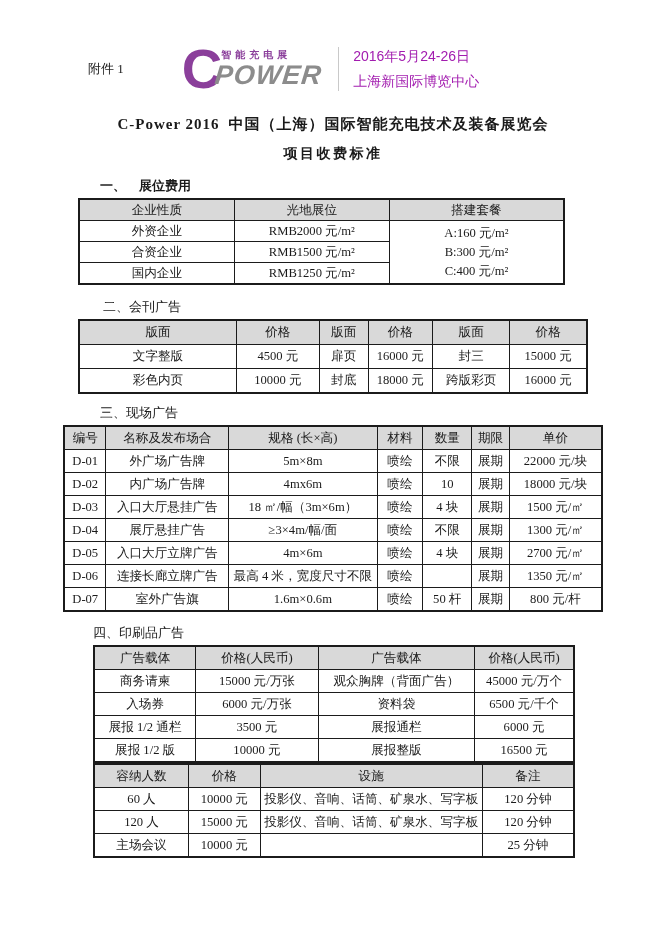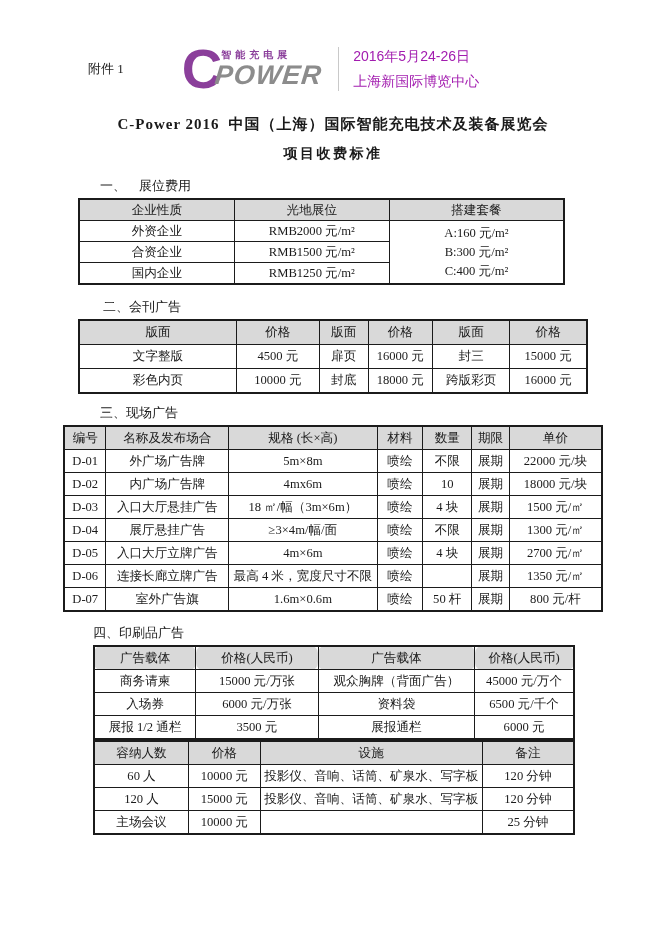--- a/index.html
+++ b/index.html
@@ -36,37 +36,37 @@
   .event-info{
     font-family:"Liberation Sans","DejaVu Sans",sans-serif;
     font-size:14px;color:#a21caf;line-height:1.75;white-space:nowrap;
   }
   
   .title{margin:22px 0 0 0;text-align:center;font-size:15px;font-weight:bold;letter-spacing:1px;}
   .title .en{margin-right:9px;}
   .subtitle{margin:11px 0 0 0;text-align:center;font-size:14px;font-weight:bold;letter-spacing:2.5px;}
   
   .section-heading{font-size:13px;color:#1a1a1a;line-height:18px;margin-bottom:4px;white-space:nowrap;}
-  .hd1{margin:14px 0 3px 100px;}
+  .hd1{margin:14px 0 3px 100px;font-weight:bold;}
   .hd2{margin:13px 0 3px 103px;}
   .hd3{margin:10px 0 3px 100px;}
   .hd4{margin:12px 0 3px 93px;}
   .hd5{margin:14px 0 3px 93px;}
   table{border-collapse:collapse;table-layout:fixed;font-size:12.6px;}
   th,td{
     border:1px solid #1b1b1b;
     text-align:center;vertical-align:middle;
     padding:1px 3px;font-weight:normal;overflow:hidden;white-space:nowrap;
   }
   table{border:2px solid #1b1b1b;}
   th{background:#d9d9d9;}
   .t1{margin-left:78px;width:487px;}  .t1 td,.t1 th{height:18px;}
   .t2{margin-left:78px;width:510px;}  .t2 td,.t2 th{height:21px;}
   .t3{margin-left:63px;width:540px;}  .t3 td,.t3 th{height:20px;}
-  .t4{margin-left:93px;width:482px;}  .t4 td,.t4 th{height:20px;border-radius:7px;}
+  .t4{margin-left:93px;width:482px;}  .t4 td,.t4 th{height:20px;}
   .t5{margin-left:93px;width:482px;}  .t5 td,.t5 th{height:20px;}
   .pkg-line{line-height:19px;}
 </style>
 </head>
 <body>
 
 <div class="page">
 
   <div class="header">
     <div class="attachment">附件 1</div>
@@ -273,20 +273,26 @@
       <td>6000 元/万张</td>
       <td>资料袋</td>
       <td>6500 元/千个</td>
     </tr>
     <tr>
       <td>展报 1/2 通栏</td>
       <td>3500 元</td>
       <td>展报通栏</td>
       <td>6000 元</td>
     </tr>
+    <tr>
+      <td>展报 1/2 版</td>
+      <td>10000 元</td>
+      <td>展报整版</td>
+      <td>16500 元</td>
+    </tr>
   </tbody>
     </table>
 
   <table class="t5">
     <colgroup>
         <col style="width:19.7%">
         <col style="width:14.9%">
         <col style="width:46.3%">
         <col style="width:19.1%">
       </colgroup>

